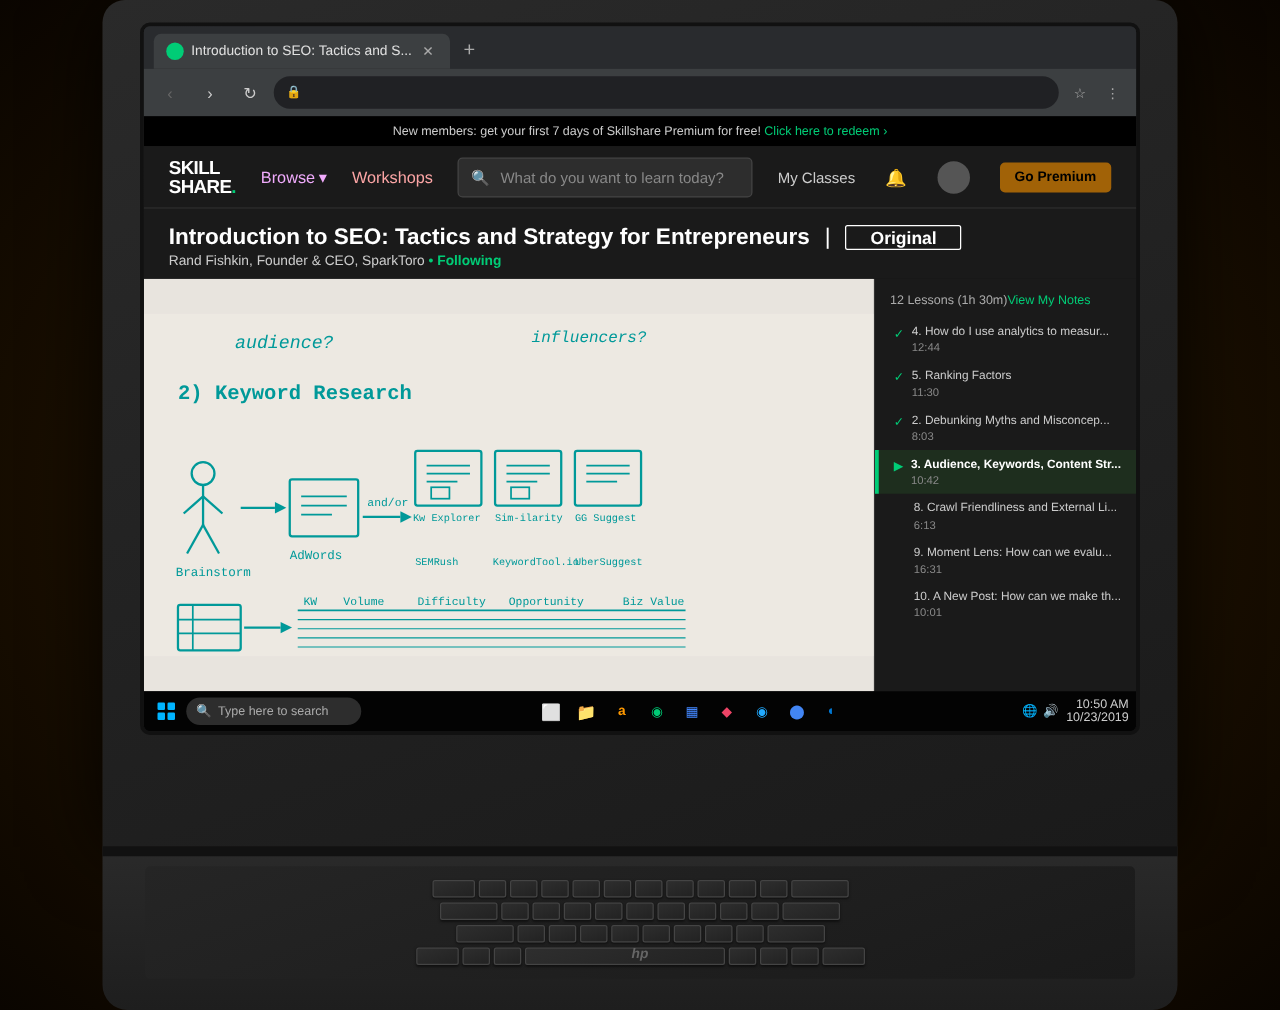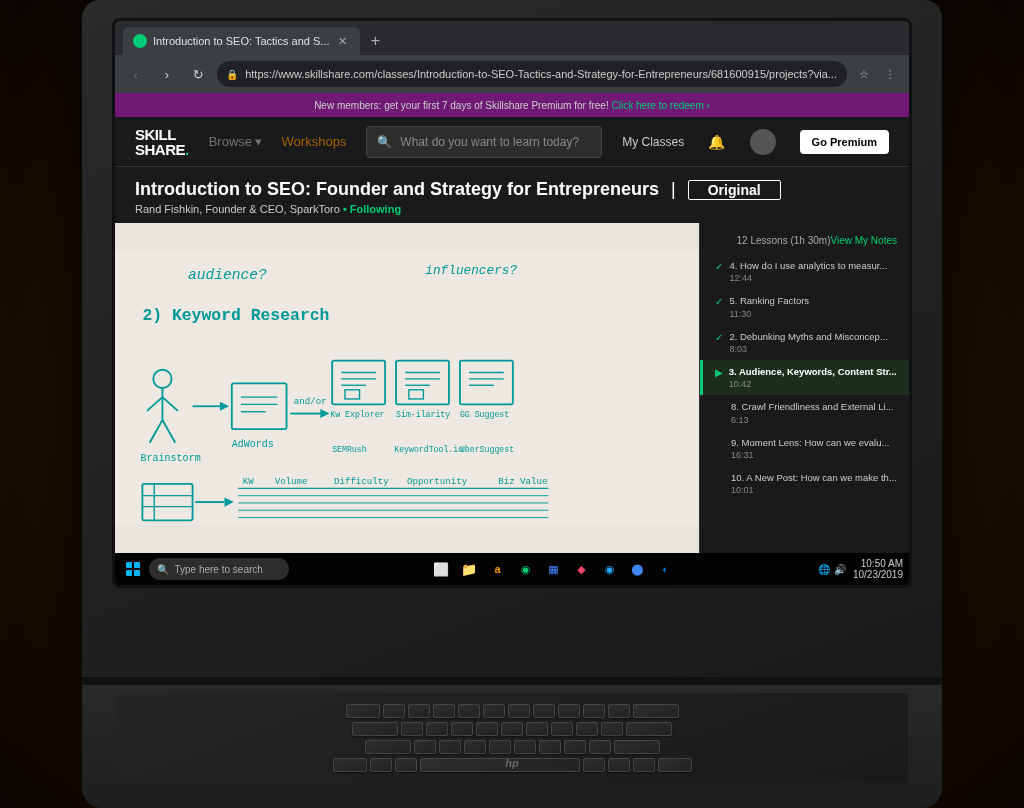--- a/index.html
+++ b/index.html
@@ -166,21 +166,21 @@
       display: flex;
       align-items: center;
       justify-content: center;
       color: #aaa;
       font-size: 11px;
       cursor: pointer;
     }
 
     
     .promo-bar {
-      background: #701a75;
+      background: #000000;
       height: 24px;
       display: flex;
       align-items: center;
       justify-content: center;
       font-size: 10px;
       color: #ccc;
     }
 
     .promo-bar span.link {
       color: #00cc76;
@@ -216,30 +216,30 @@
       font-weight: 900;
       color: #fff;
       letter-spacing: -0.5px;
     }
 
     .ss-logo .dot {
       color: #00cc76;
     }
 
     .nav-browse {
-      color: #737373;
+      color: #f0abfc;
       font-size: 13px;
       cursor: pointer;
       display: flex;
       align-items: center;
       gap: 3px;
     }
 
     .nav-workshops {
-      color: #a16207;
+      color: #fca5a5;
       font-size: 13px;
       cursor: pointer;
     }
 
     .search-box {
       flex: 1;
       height: 32px;
       background: #2d2d2d;
       border: 1px solid #444;
       border-radius: 4px;
@@ -281,21 +281,21 @@
 
     .nav-avatar {
       width: 26px;
       height: 26px;
       border-radius: 50%;
       background: #555;
       cursor: pointer;
     }
 
     .go-premium-btn {
-      background: #ffffff;
+      background: #a16207;
       color: #000;
       font-size: 11px;
       font-weight: bold;
       padding: 6px 12px;
       border-radius: 4px;
       cursor: pointer;
     }
 
     
     .main-content {
@@ -362,21 +362,21 @@
       width: 210px;
       background: #1a1a1a;
       border-left: 1px solid #333;
       overflow-y: auto;
       padding: 8px 0;
     }
 
     .sidebar-header {
       padding: 4px 12px 8px;
       display: flex;
-      justify-content: flex-end;
+      justify-content: flex-start;
       align-items: center;
     }
 
     .lessons-count {
       font-size: 10px;
       color: #aaa;
     }
 
     .view-notes {
       font-size: 10px;
@@ -653,21 +653,20 @@
           </div>
           <div class="tab-new">+</div>
         </div>
 
         <div class="address-bar-row">
           <div class="nav-btn disabled">‹</div>
           <div class="nav-btn">›</div>
           <div class="nav-btn">↻</div>
           <div class="address-box">
             <span class="lock-icon">🔒</span>
-            <span class="address-text">https://www.skillshare.com/classes/Introduction-to-SEO-Tactics-and-Strategy-for-Entrepreneurs/681600915/projects?via...</span>
           </div>
           <div class="browser-actions">
             <div class="browser-action-btn">☆</div>
             <div class="browser-action-btn">⋮</div>
           </div>
         </div>
 
         <div class="promo-bar">
           <span>New members: get your first 7 days of Skillshare Premium for free!</span>
           &nbsp;
@@ -695,21 +694,21 @@
             <span class="nav-bell">🔔</span>
             <div class="nav-avatar"></div>
             <div class="go-premium-btn">Go Premium</div>
           </div>
         </div>
 
         <div class="main-content">
 
           <div class="course-header">
             <div class="course-title-row">
-              <span class="course-title">Introduction to SEO: Founder and Strategy for Entrepreneurs</span>
+              <span class="course-title">Introduction to SEO: Tactics and Strategy for Entrepreneurs</span>
               <span style="color:#fff; font-size:18px;">|</span>
               <span class="original-badge">Original</span>
             </div>
             <div class="course-author">
               <span>Rand Fishkin, Founder &amp; CEO, SparkToro</span>
               <span class="following">• Following</span>
             </div>
           </div>
 
           <div class="content-area">

